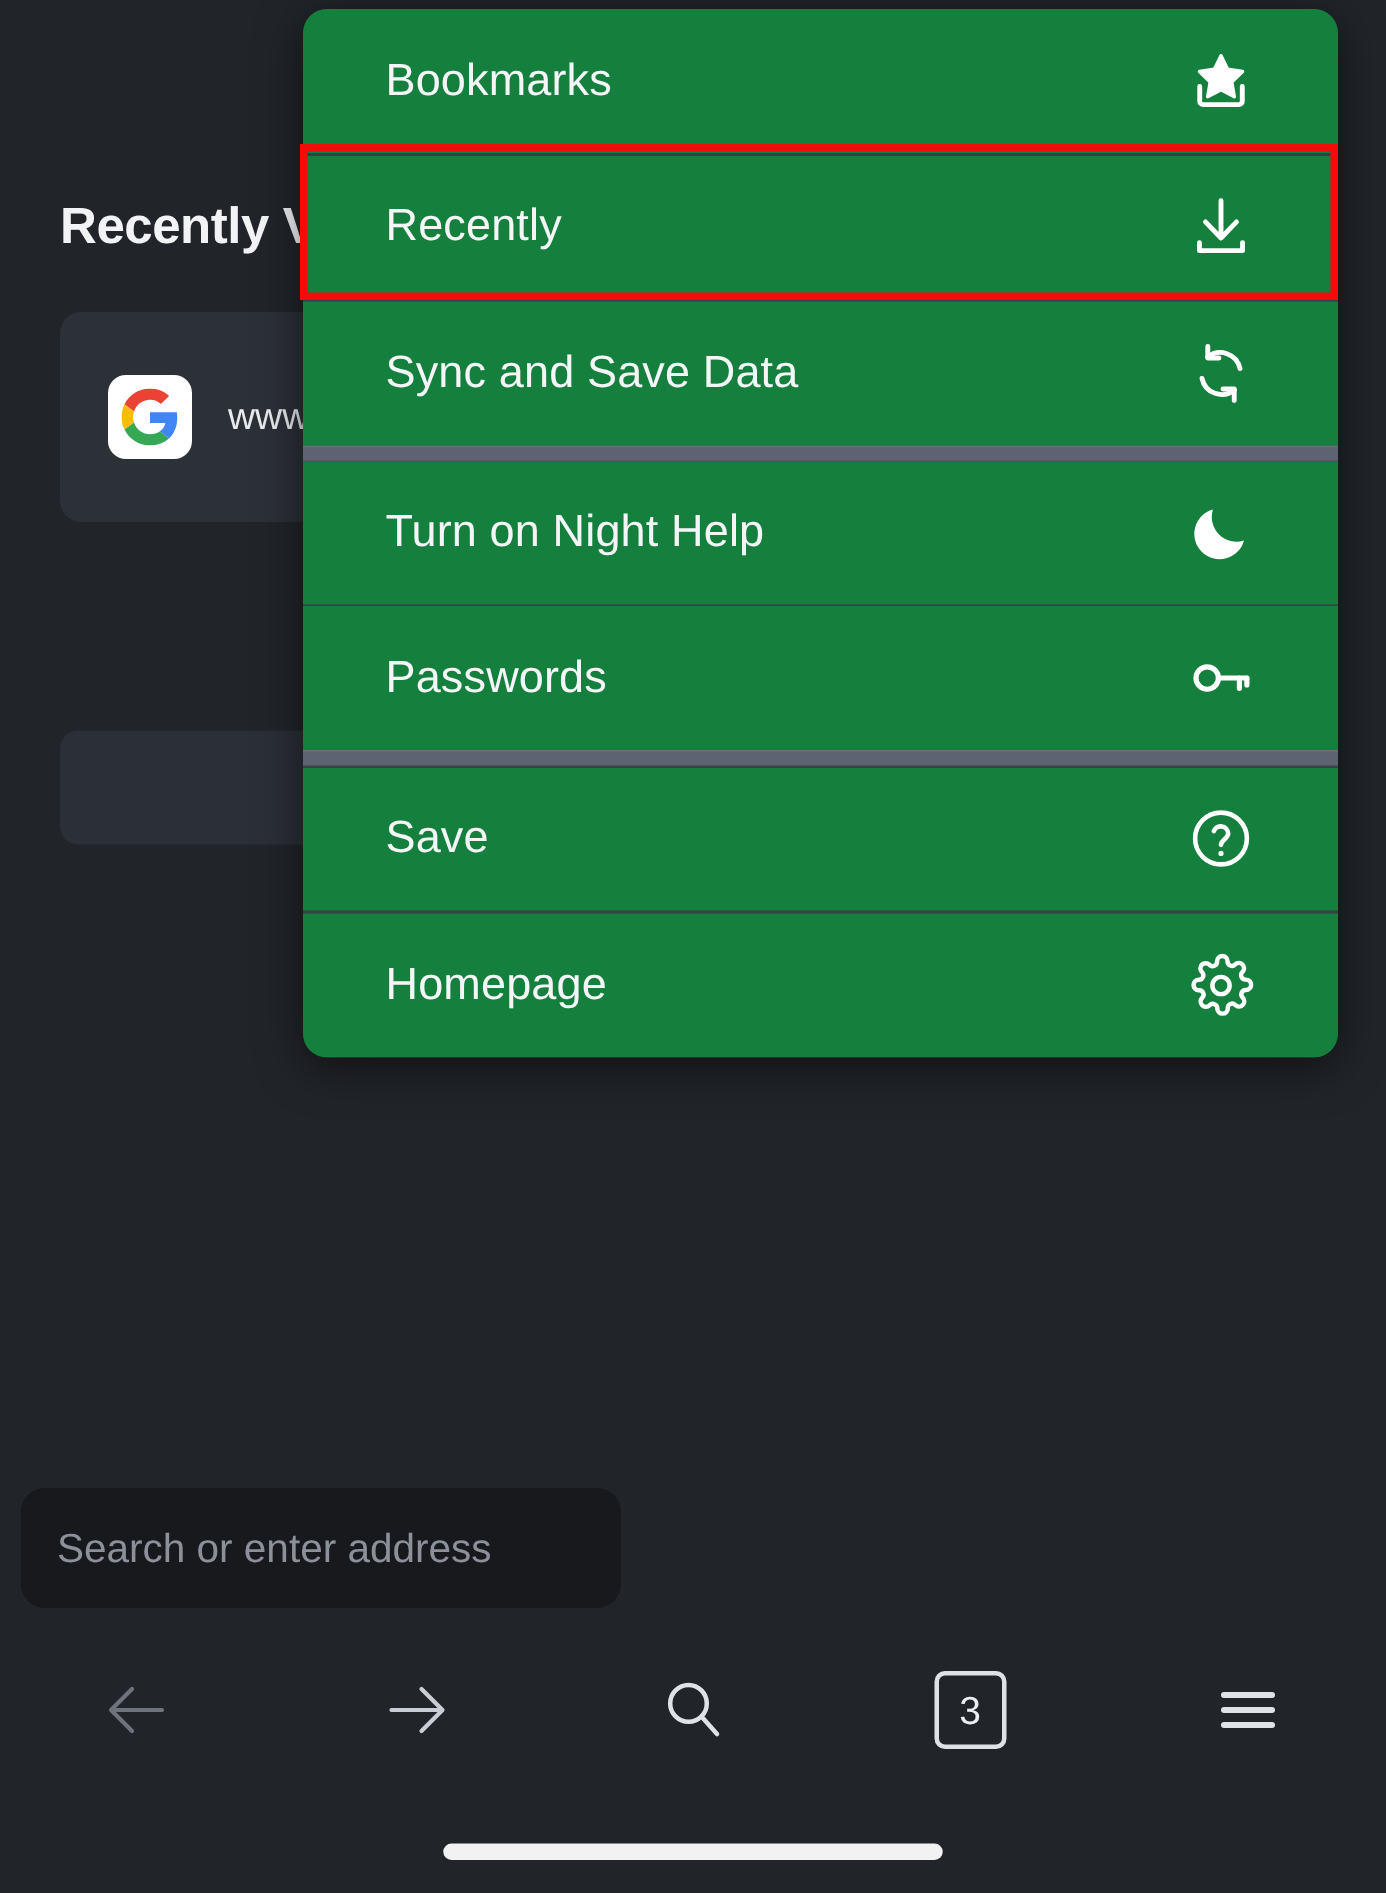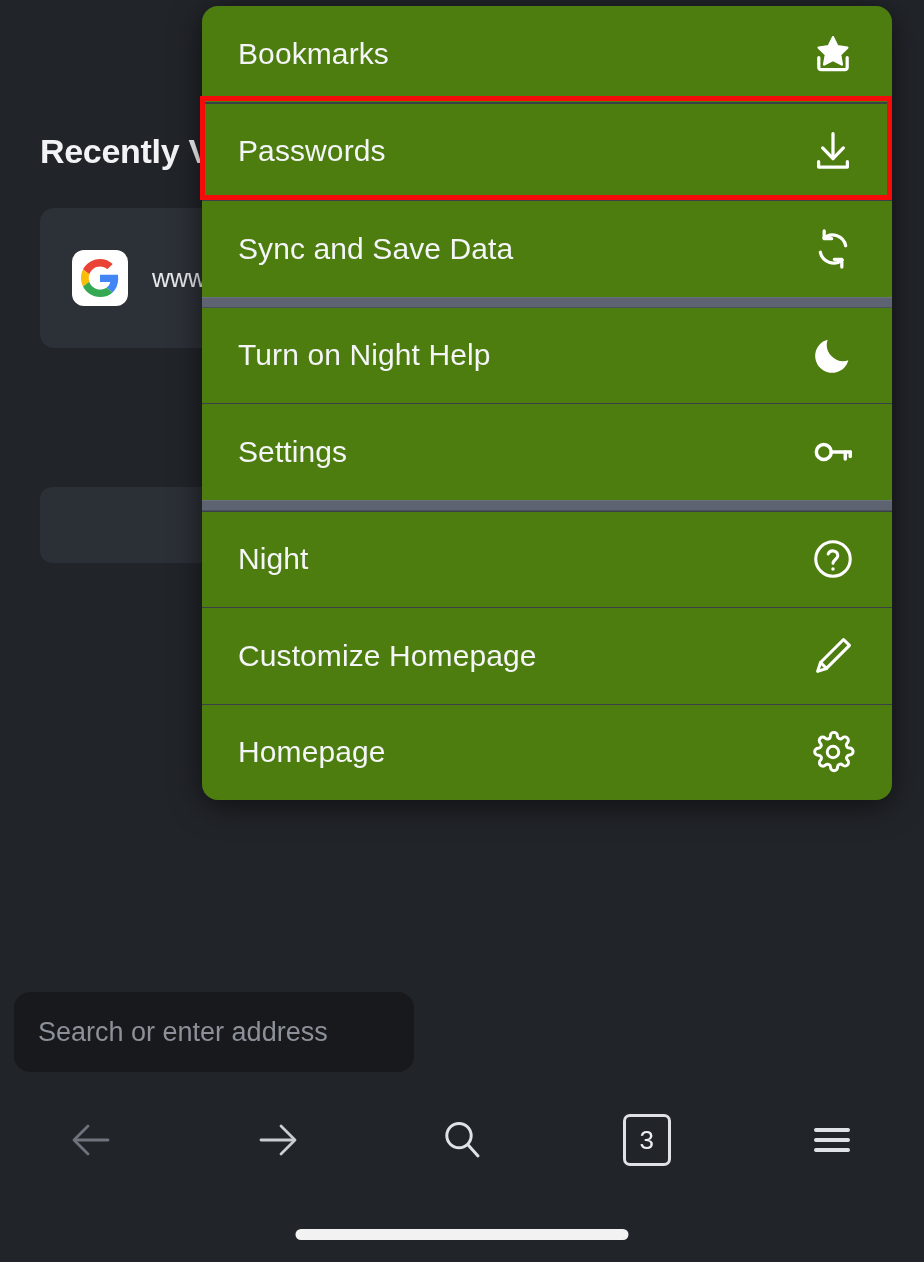--- a/index.html
+++ b/index.html
@@ -143,23 +143,23 @@
     background: #2b2e35;
     border-radius: 16px;
     box-shadow: 0 6px 30px rgba(0,0,0,0.55);
     overflow: hidden;
   }
   .menu-item {
     position: relative;
     height: 95.5px;
     display: flex;
     align-items: center;
-    padding: 0 36px;
+    padding: 0 55px;
     box-sizing: border-box;
-    background: #4d7c0f;
+    background: #15803d;
   }
   .menu-label {
     font-size: 30px;
     color: #f4f5f7;
     letter-spacing: 0.1px;
     white-space: nowrap;
   }
   .menu-icon {
     margin-left: auto;
     width: 46px;
@@ -279,21 +279,21 @@
           <path fill="#ffffff" stroke="#ffffff" stroke-width="1.2" d="M12 3.2l2.3 4.7 5.2.76-3.75 3.66.88 5.18L12 15.06l-4.63 2.44.88-5.18L4.5 8.66l5.2-.76z"></path>
           <path d="M4.6 13.9v5.1a1.2 1.2 0 0 0 1.2 1.2h12.4a1.2 1.2 0 0 0 1.2-1.2v-5.1" fill="none" stroke="#ffffff" stroke-width="1.7"></path>
         </svg>
       </span>
     </div>
     <div class="thin-divider"></div>
 
     <div class="thin-divider"></div>
 
     <div class="menu-item">
-      <span class="menu-label">Passwords</span>
+      <span class="menu-label">Recently</span>
       <span class="menu-icon">
         <svg width="46" height="46" viewBox="0 0 24 24" fill="none" stroke="#ffffff" stroke-width="1.7" stroke-linecap="round" stroke-linejoin="round">
           <line x1="12" y1="3" x2="12" y2="15.6"></line>
           <polyline points="6.6,10.4 12,16 17.4,10.4"></polyline>
           <polyline points="4.5,17.6 4.5,20.4 19.5,20.4 19.5,17.6"></polyline>
         </svg>
       </span>
     </div>
     <div class="thin-divider"></div>
 
@@ -317,56 +317,47 @@
       <span class="menu-label">Turn on Night Help</span>
       <span class="menu-icon">
         <svg width="46" height="46" viewBox="0 0 24 24">
           <path fill="#ffffff" d="M20 14.8A8.6 8.6 0 0 1 9.2 4a8.8 8.8 0 1 0 10.8 10.8z"></path>
         </svg>
       </span>
     </div>
     <div class="thin-divider"></div>
 
     <div class="menu-item">
-      <span class="menu-label">Settings</span>
+      <span class="menu-label">Passwords</span>
       <span class="menu-icon">
         <svg width="46" height="46" viewBox="0 0 24 24" fill="none" stroke="#ffffff" stroke-width="1.8" stroke-linecap="round" stroke-linejoin="round">
           <circle cx="7.2" cy="12" r="3.9"></circle>
           <line x1="11.1" y1="12" x2="21" y2="12"></line>
           <line x1="18.4" y1="12" x2="18.4" y2="15.6"></line>
           <line x1="21" y1="12" x2="21" y2="14.4"></line>
         </svg>
       </span>
     </div>
 
     <div class="thick-divider"></div>
 
     <div class="thin-divider"></div>
 
     <div class="menu-item">
-      <span class="menu-label">Night</span>
+      <span class="menu-label">Save</span>
       <span class="menu-icon">
         <svg width="46" height="46" viewBox="0 0 24 24" fill="none" stroke="#ffffff" stroke-width="1.6" stroke-linecap="round" stroke-linejoin="round">
           <circle cx="12" cy="12" r="9"></circle>
           <path d="M9.5 9.4a2.6 2.6 0 0 1 5 .9c0 1.7-2.5 2.2-2.5 3.9"></path>
           <circle cx="12" cy="17.2" r="0.9" fill="#ffffff" stroke="none"></circle>
         </svg>
       </span>
     </div>
     <div class="thin-divider"></div>
 
-    <div class="menu-item">
-      <span class="menu-label">Customize Homepage</span>
-      <span class="menu-icon">
-        <svg width="46" height="46" viewBox="0 0 24 24" fill="none" stroke="#ffffff" stroke-width="1.6" stroke-linecap="round" stroke-linejoin="round">
-          <path d="M17.5 3.4l3.1 3.1-12 12L4 20l1.5-4.6z"></path>
-          <line x1="5.5" y1="15.4" x2="8.6" y2="18.5"></line>
-        </svg>
-      </span>
-    </div>
     <div class="thin-divider"></div>
 
     <div class="menu-item">
       <span class="menu-label">Homepage</span>
       <span class="menu-icon">
         <svg width="46" height="46" viewBox="0 0 24 24" fill="none" stroke="#ffffff" stroke-width="1.55" stroke-linecap="round" stroke-linejoin="round">
           <circle cx="12" cy="12" r="3"></circle>
           <path d="M19.2 14.5a1.5 1.5 0 0 0 .3 1.65l.06.06a1.82 1.82 0 1 1-2.58 2.58l-.06-.06a1.5 1.5 0 0 0-1.65-.3 1.5 1.5 0 0 0-.91 1.37v.17a1.82 1.82 0 1 1-3.64 0v-.09a1.5 1.5 0 0 0-.98-1.37 1.5 1.5 0 0 0-1.65.3l-.06.06a1.82 1.82 0 1 1-2.58-2.58l.06-.06a1.5 1.5 0 0 0 .3-1.65 1.5 1.5 0 0 0-1.37-.91h-.17a1.82 1.82 0 1 1 0-3.64h.09a1.5 1.5 0 0 0 1.37-.98 1.5 1.5 0 0 0-.3-1.65l-.06-.06a1.82 1.82 0 1 1 2.58-2.58l.06.06a1.5 1.5 0 0 0 1.65.3h.07a1.5 1.5 0 0 0 .91-1.37v-.17a1.82 1.82 0 1 1 3.64 0v.09a1.5 1.5 0 0 0 .91 1.37 1.5 1.5 0 0 0 1.65-.3l.06-.06a1.82 1.82 0 1 1 2.58 2.58l-.06.06a1.5 1.5 0 0 0-.3 1.65v.07a1.5 1.5 0 0 0 1.37.91h.17a1.82 1.82 0 1 1 0 3.64h-.09a1.5 1.5 0 0 0-1.37.91z"></path>
         </svg>
       </span>

